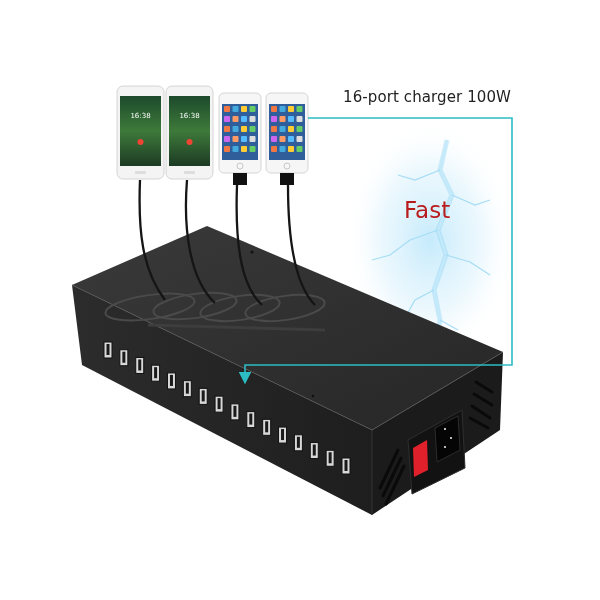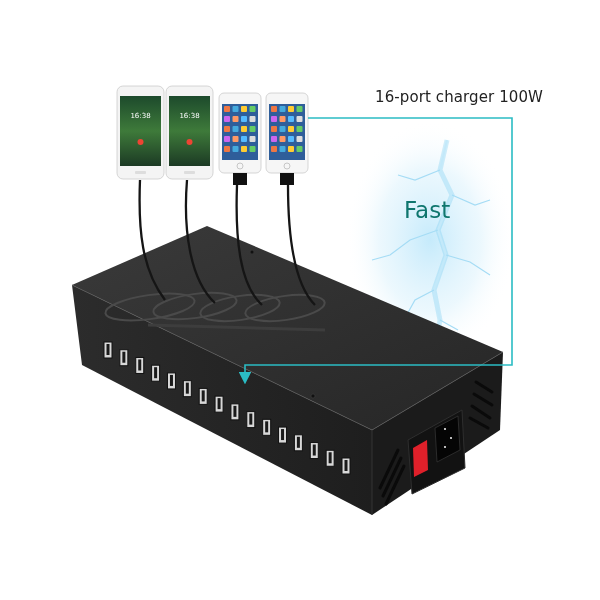--- a/index.html
+++ b/index.html
@@ -1,19 +1,19 @@
 <!DOCTYPE html>
 <html><head>
 <meta charset="utf-8">
 <style>
   html, body { margin:0; padding:0; background:#ffffff; }
   body { width:600px; height:600px; position:relative; overflow:hidden; font-family:"DejaVu Sans", sans-serif; }
   #scene { position:absolute; left:0; top:0; width:600px; height:600px; }
-  .caption { position:absolute; left:343px; top:88px; font-size:15px; color:#222; font-family:"DejaVu Sans", sans-serif; letter-spacing:0.1px; white-space:nowrap;margin-left:32px; }
-  .fast { position:absolute; left:404px; top:197px; font-size:23px; color:#0f766e; font-family:"DejaVu Sans", sans-serif; }
+  .caption { position:absolute; left:343px; top:88px; font-size:15px; color:#222; font-family:"DejaVu Sans", sans-serif; letter-spacing:0.1px; white-space:nowrap; }
+  .fast { position:absolute; left:404px; top:197px; font-size:23px; color:#b91c1c; font-family:"DejaVu Sans", sans-serif; }
 </style>
 </head>
 <body>
 
 <div id="scene">
 <svg width="600" height="600" viewBox="0 0 600 600">
   <defs>
     <radialGradient id="glow" cx="50%" cy="50%" r="50%">
       <stop offset="0%" stop-color="#bfe8fb" stop-opacity="0.9"></stop>
       <stop offset="60%" stop-color="#d9f1fc" stop-opacity="0.5"></stop>

